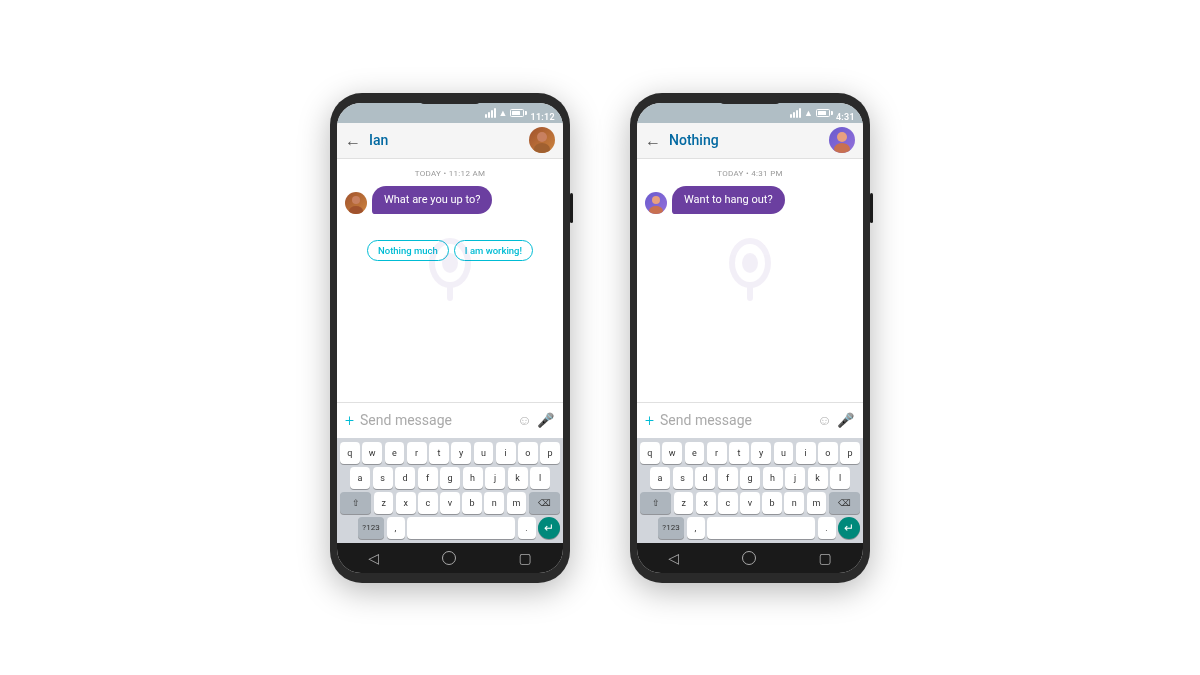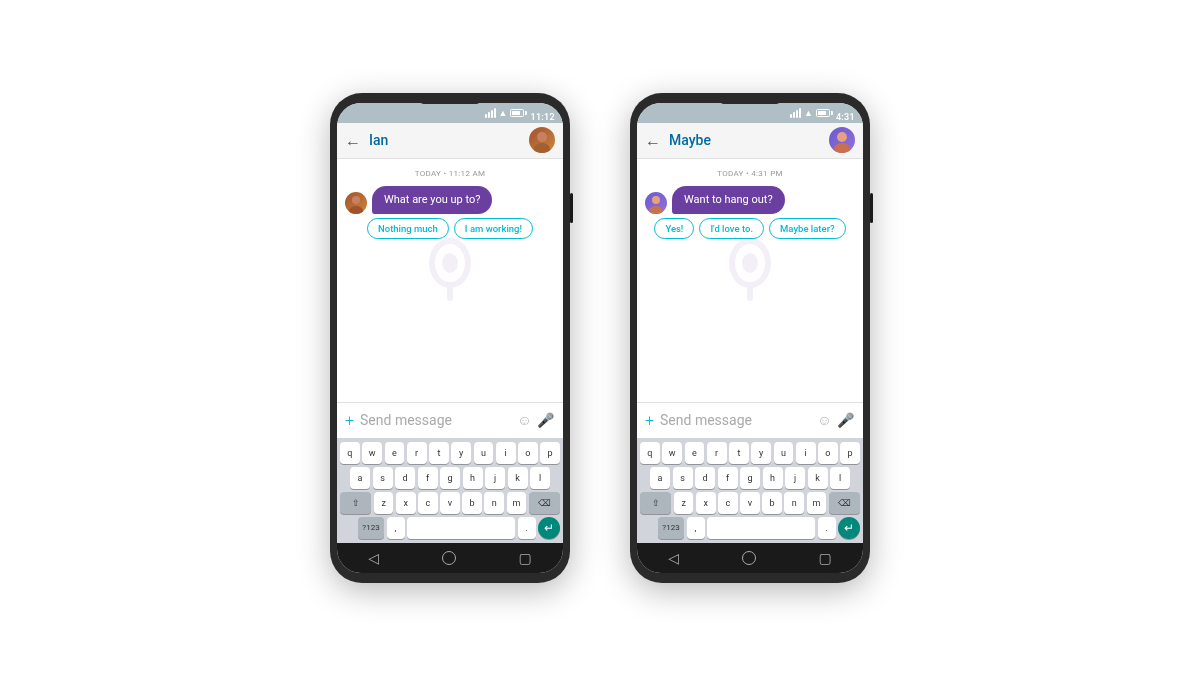--- a/index.html
+++ b/index.html
@@ -206,21 +206,21 @@
       color: #999;
       margin-bottom: 8px;
       letter-spacing: 0.3px;
       text-transform: uppercase;
     }
 
     .message-row {
       display: flex;
       align-items: flex-end;
       width: 100%;
-      margin-bottom: 0;
+      margin-bottom: 22px;
       text-align: center;
     }
 
     .message-avatar {
       width: 22px;
       height: 22px;
       border-radius: 50%;
       flex-shrink: 0;
       margin-right: 5px;
       background: linear-gradient(135deg, #a0522d, #cd853f);
@@ -561,21 +561,21 @@
               <div class="battery-fill"></div>
             </div>
             <div class="battery-tip"></div>
           </div>
           <span class="status-bar-text">4:31</span>
         </div>
       </div>
 
       <div class="app-bar">
         <span class="back-arrow">←</span>
-        <span class="contact-name">Maybe</span>
+        <span class="contact-name">Nothing</span>
         <div class="avatar avatar-claire">
           <svg width="26" height="26" viewBox="0 0 26 26">
             <circle cx="13" cy="10" r="5" fill="#e8a080"></circle>
             <ellipse cx="13" cy="22" rx="8" ry="6" fill="#c87050"></ellipse>
           </svg>
         </div>
       </div>
 
       <div class="chat-area">
 
@@ -590,25 +590,20 @@
         <div class="message-row">
           <div class="message-avatar claire-av">
             <svg width="22" height="22" viewBox="0 0 22 22">
               <circle cx="11" cy="8" r="4" fill="#e8a080"></circle>
               <ellipse cx="11" cy="19" rx="7" ry="5" fill="#c87050"></ellipse>
             </svg>
           </div>
           <div class="message-bubble">Want to hang out?</div>
         </div>
 
-        <div class="quick-replies">
-          <div class="chip">Yes!</div>
-          <div class="chip">I'd love to.</div>
-          <div class="chip">Maybe later?</div>
-        </div>
       </div>
 
       <div class="message-input-bar">
         <span class="plus-btn">+</span>
         <span class="send-placeholder">Send message</span>
         <span class="emoji-btn">☺</span>
         <span class="mic-btn">🎤</span>
       </div>
 
       <div class="keyboard">

